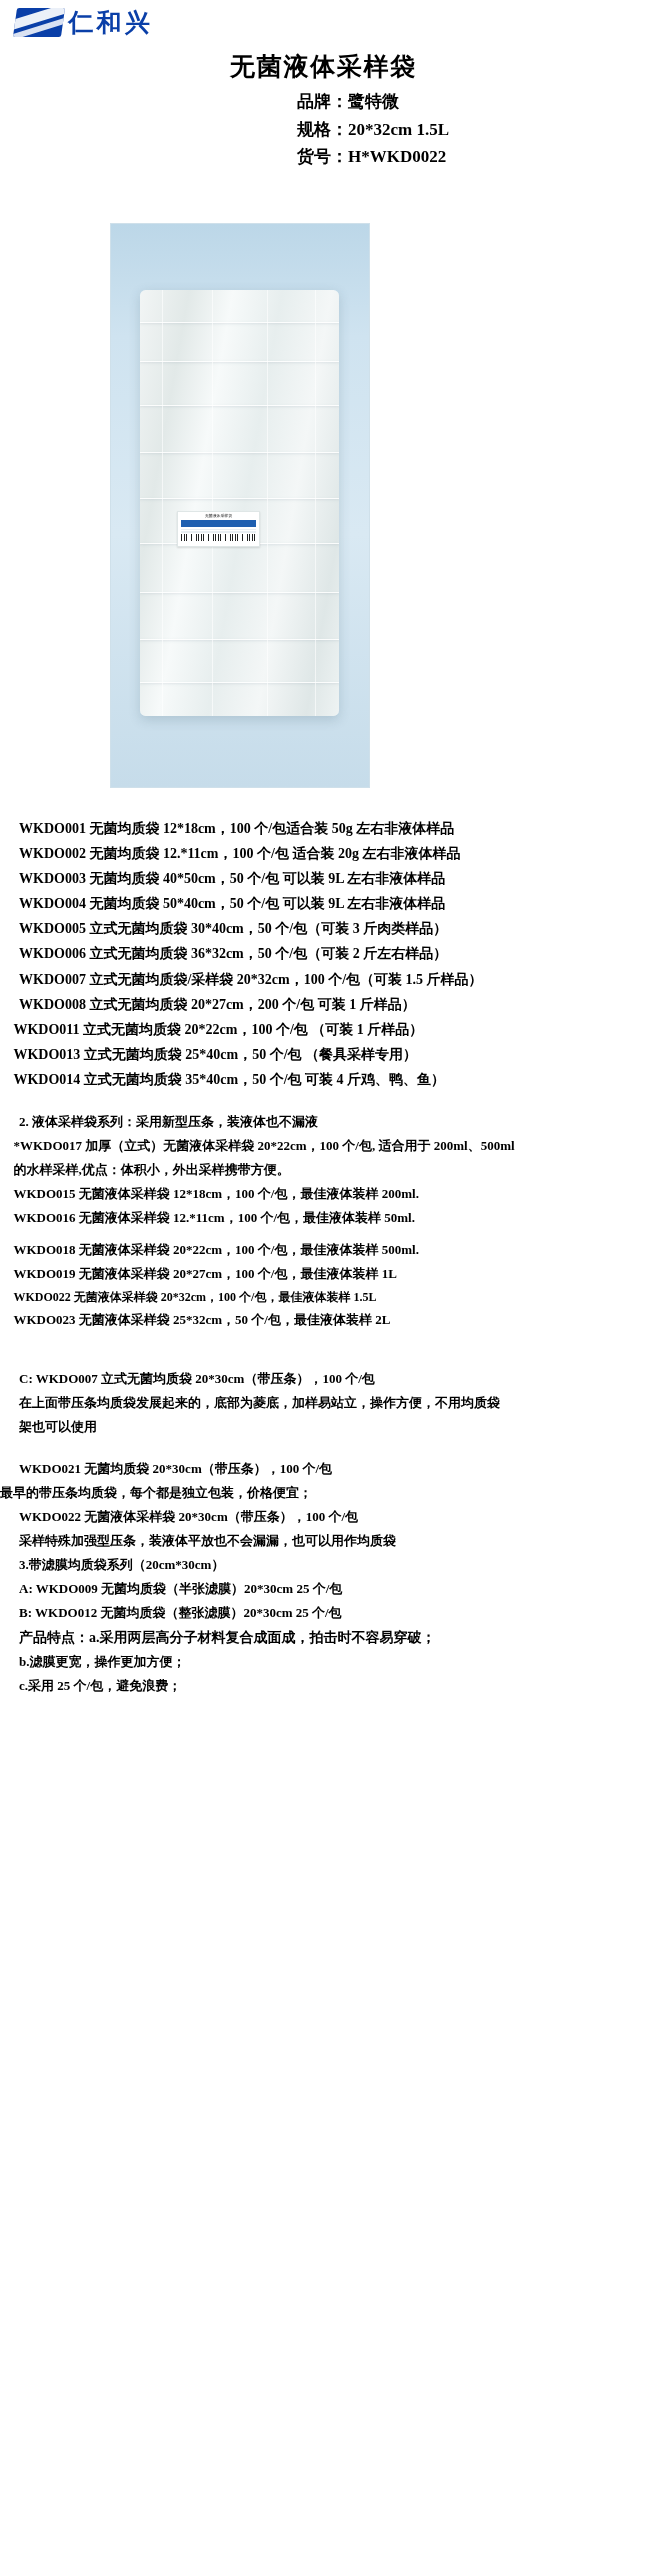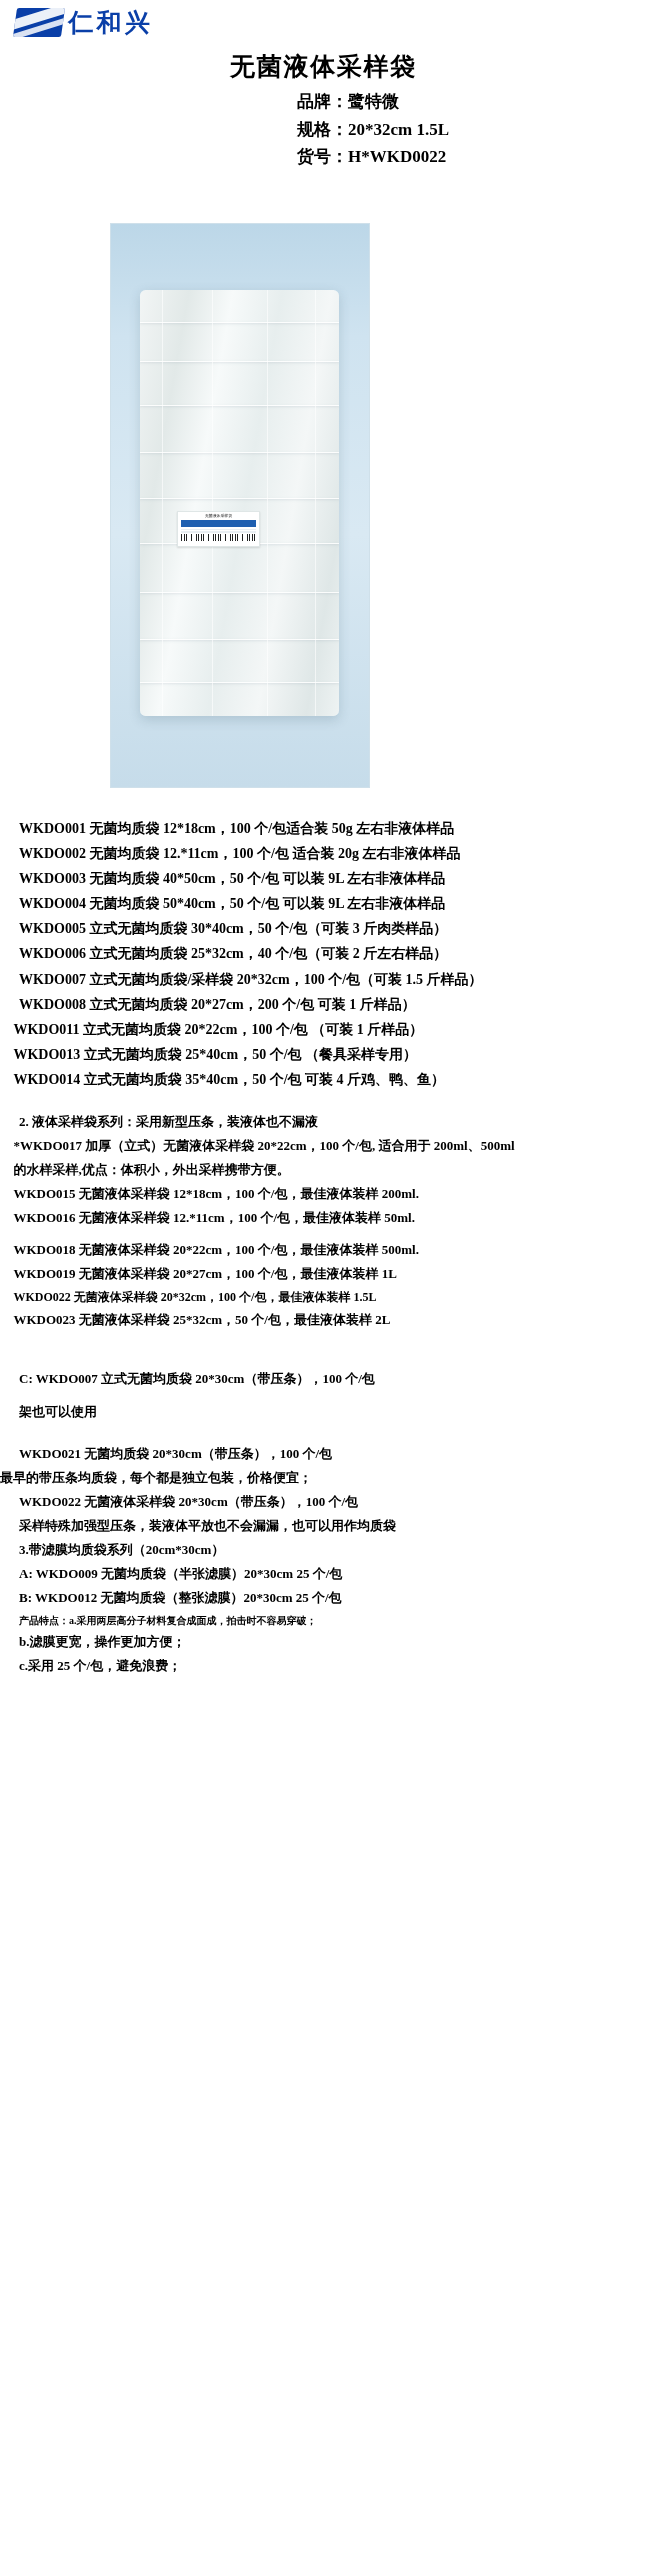--- a/index.html
+++ b/index.html
@@ -245,21 +245,21 @@
       <div class="line" style="margin-left:19px">WKDO001 无菌均质袋 12*18cm，100 个/包适合装 50g 左右非液体样品</div>
       <div class="gap-s"></div>
       <div class="line" style="margin-left:19px">WKDO002 无菌均质袋 12.*11cm，100 个/包  适合装 20g 左右非液体样品</div>
       <div class="gap-s"></div>
       <div class="line" style="margin-left:19px">WKDO003 无菌均质袋 40*50cm，50 个/包 可以装 9L 左右非液体样品</div>
       <div class="gap-s"></div>
       <div class="line" style="margin-left:19px">WKDO004 无菌均质袋 50*40cm，50 个/包 可以装 9L 左右非液体样品</div>
       <div class="gap-s"></div>
       <div class="line" style="margin-left:19px">WKDO005 立式无菌均质袋 30*40cm，50 个/包（可装 3 斤肉类样品）</div>
       <div class="gap-s"></div>
-      <div class="line" style="margin-left:19px">WKDO006 立式无菌均质袋 25*32cm，40 个/包（可装 2 斤左右样品）</div>
+      <div class="line" style="margin-left:19px">WKDO006 立式无菌均质袋 36*32cm，50 个/包（可装 2 斤左右样品）</div>
       <div class="gap-s"></div>
       <div class="line" style="margin-left:19px">WKDO007 立式无菌均质袋/采样袋 20*32cm，100 个/包（可装 1.5 斤样品）</div>
       <div class="gap-s"></div>
       <div class="line" style="margin-left:19px">WKDO008 立式无菌均质袋 20*27cm，200 个/包 可装 1 斤样品）</div>
       <div class="gap-s"></div>
       <div class="line" style="margin-left:13.4px">WKDO011 立式无菌均质袋 20*22cm，100 个/包    （可装 1 斤样品）</div>
       <div class="gap-s"></div>
       <div class="line" style="margin-left:13.4px">WKDO013 立式无菌均质袋 25*40cm，50 个/包 （餐具采样专用）</div>
       <div class="gap-s"></div>
       <div class="line" style="margin-left:13.4px">WKDO014 立式无菌均质袋 35*40cm，50 个/包   可装 4 斤鸡、鸭、鱼）</div>
@@ -286,20 +286,21 @@
       <div class="gap-s"></div>
       <div class="line" style="margin-left:13.4px;font-size:13px">WKDO023 无菌液体采样袋 25*32cm，50 个/包，最佳液体装样 2L</div>
     </div>
 
     <div class="gap-l"></div>
     <div class="gap-m"></div>
 
     <div class="blk">
       <div class="sec-title" style="margin-left:19px;font-size:13px">C:   WKDO007 立式无菌均质袋 20*30cm（带压条），100 个/包</div>
       <div class="gap-s"></div>
+      <div class="line" style="margin-left:19px;font-size:13px">在上面带压条均质袋发展起来的，底部为菱底，加样易站立，操作方便，不用均质袋</div>
       <div class="gap-s"></div>
       <div class="line" style="margin-left:19px;font-size:13px">架也可以使用</div>
     </div>
 
     <div class="gap-l"></div>
 
     <div class="blk">
       <div class="line" style="margin-left:19px;font-size:13px">WKDO021 无菌均质袋 20*30cm（带压条），100 个/包</div>
       <div class="gap-s"></div>
       <div class="line" style="font-size:13px">最早的带压条均质袋，每个都是独立包装，价格便宜；</div>
@@ -311,21 +312,21 @@
 
     <div class="gap-s"></div>
 
     <div class="blk">
       <div class="sec-title" style="margin-left:19px;font-size:13px">3.带滤膜均质袋系列（20cm*30cm）</div>
       <div class="gap-s"></div>
       <div class="line" style="margin-left:19px;font-size:13px">A:   WKDO009 无菌均质袋（半张滤膜）20*30cm   25 个/包</div>
       <div class="gap-s"></div>
       <div class="line" style="margin-left:19px;font-size:13px">B:   WKDO012 无菌均质袋（整张滤膜）20*30cm   25 个/包</div>
       <div class="gap-s"></div>
-      <div class="line" style="margin-left:19px;font-size:10px">产品特点：a.采用两层高分子材料复合成面成，拍击时不容易穿破；</div>
+      <div class="line" style="margin-left:19px;font-size:14px">产品特点：a.采用两层高分子材料复合成面成，拍击时不容易穿破；</div>
       <div class="gap-s"></div>
       <div class="line" style="margin-left:19px;font-size:13px">              b.滤膜更宽，操作更加方便；</div>
       <div class="gap-s"></div>
       <div class="line" style="margin-left:19px;font-size:13px">              c.采用 25 个/包，避免浪费；</div>
     </div>
 
   </div>
 </div>
 
 

